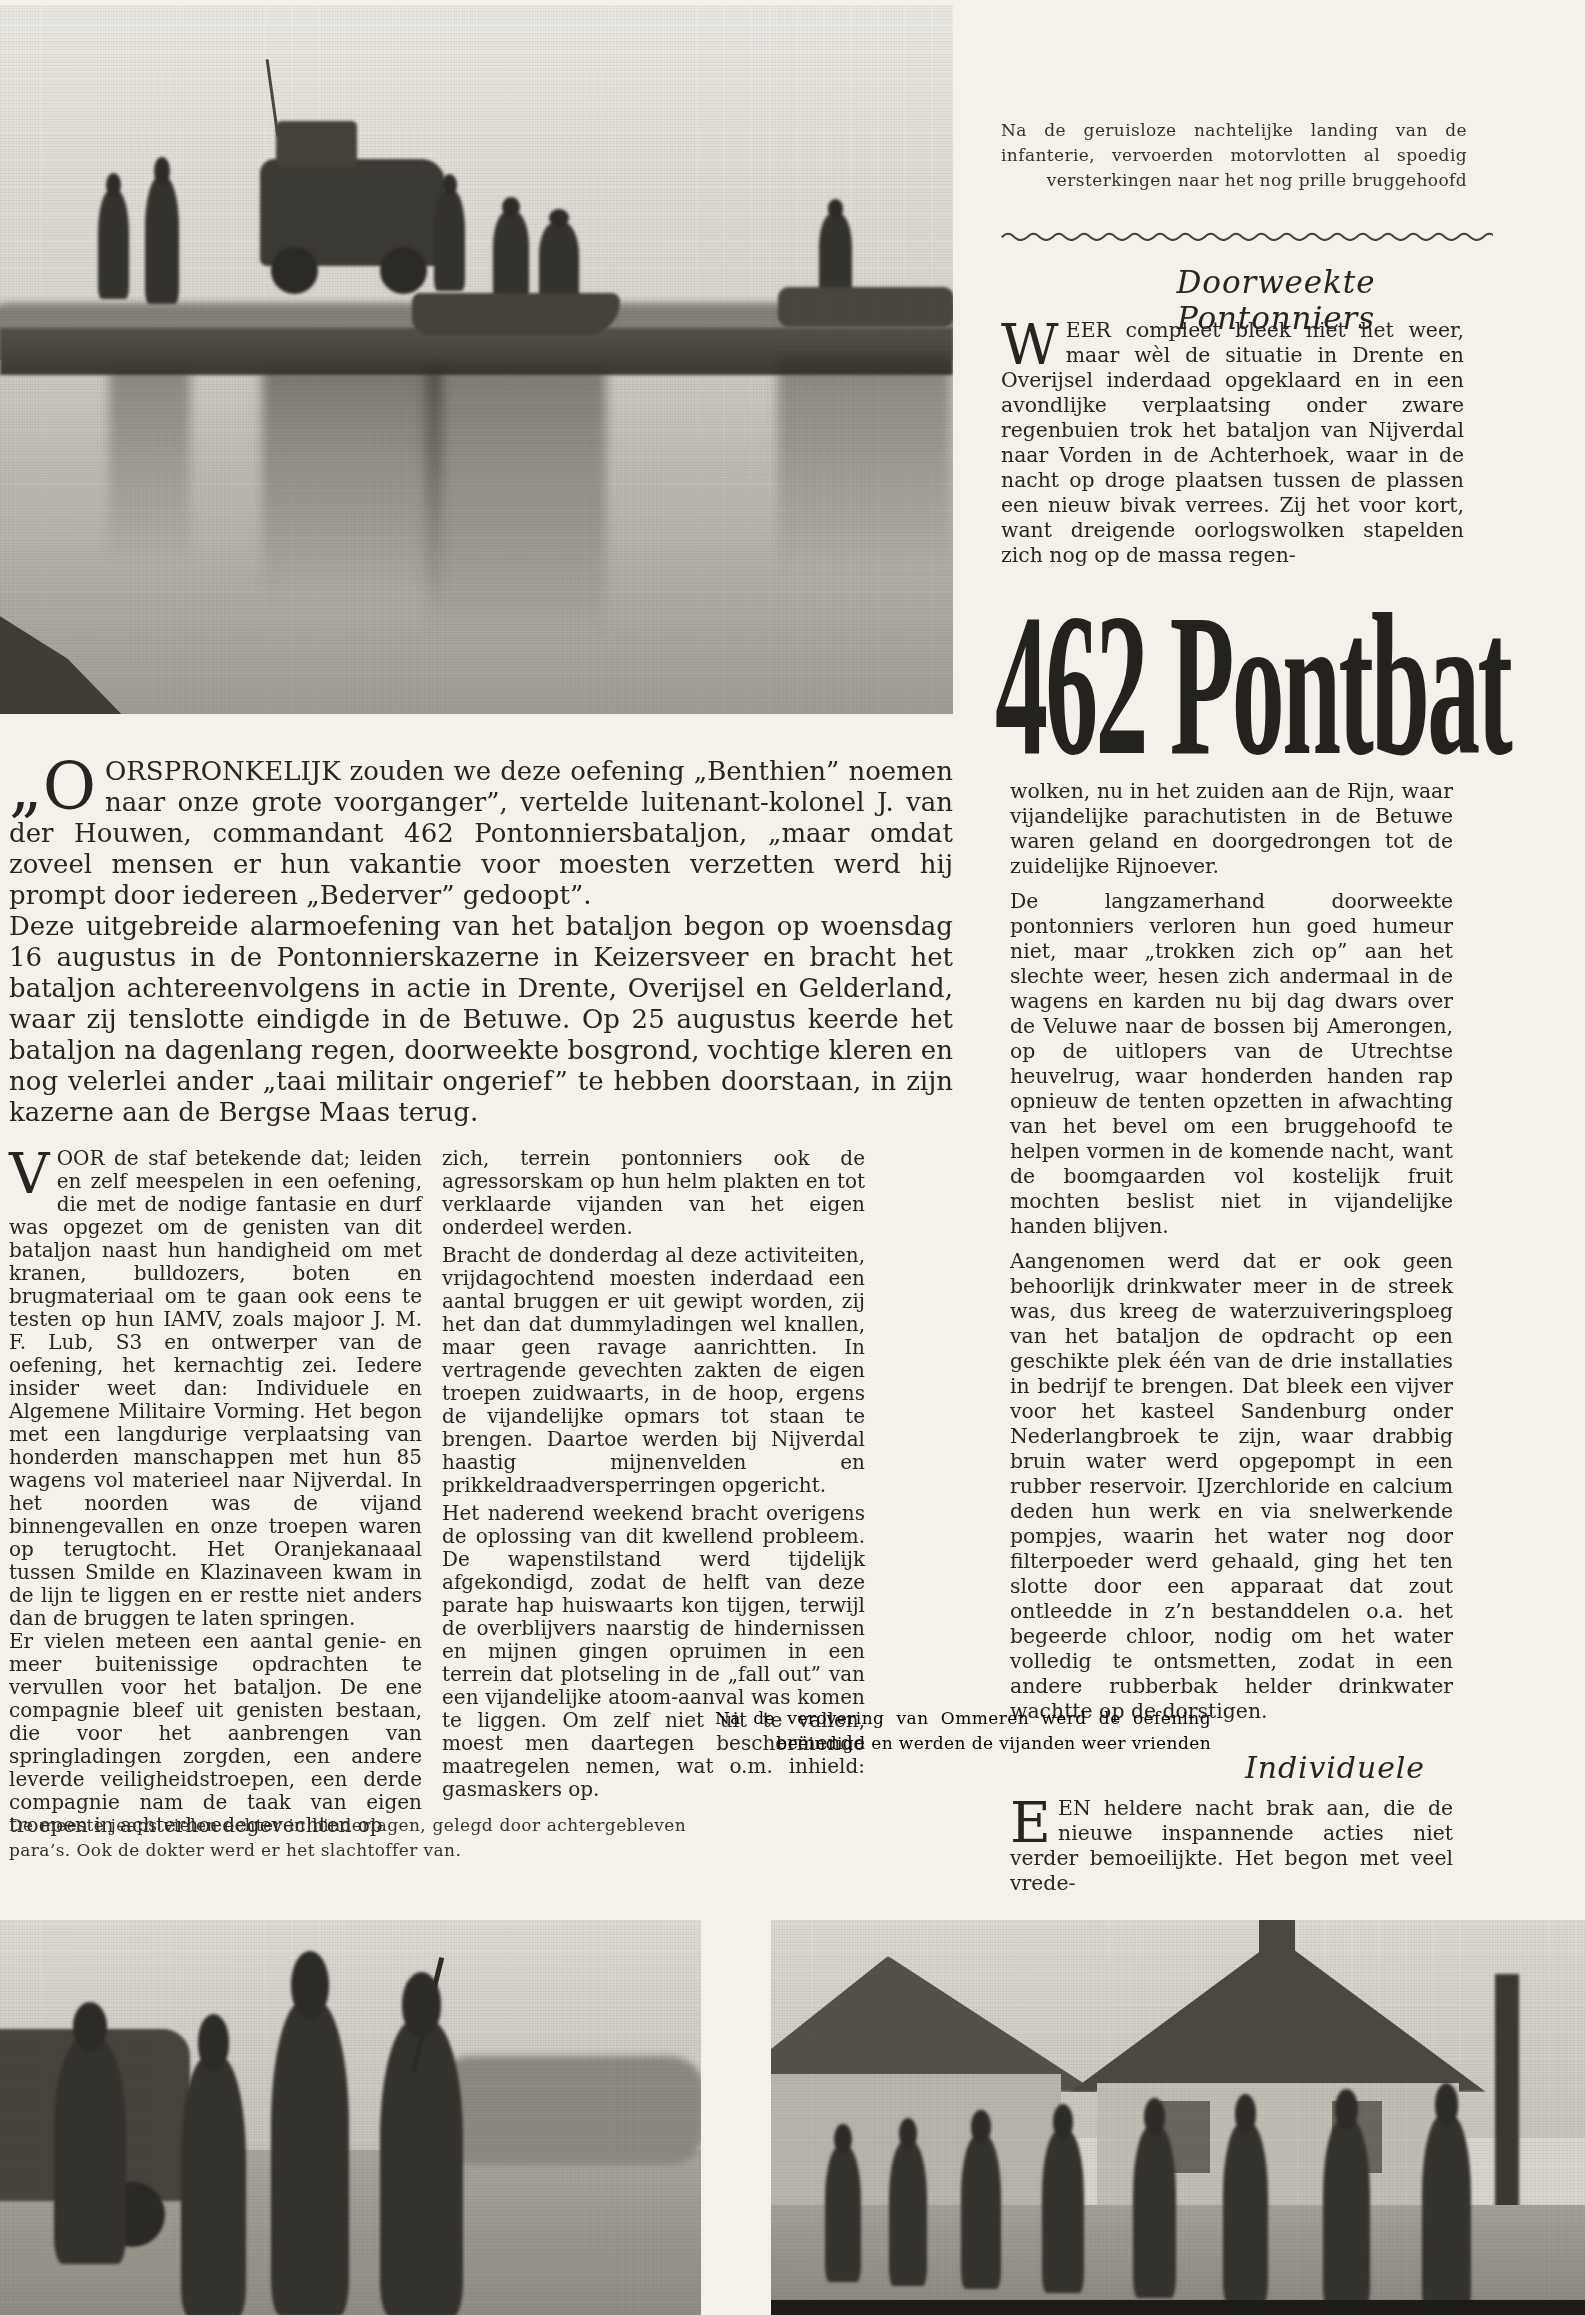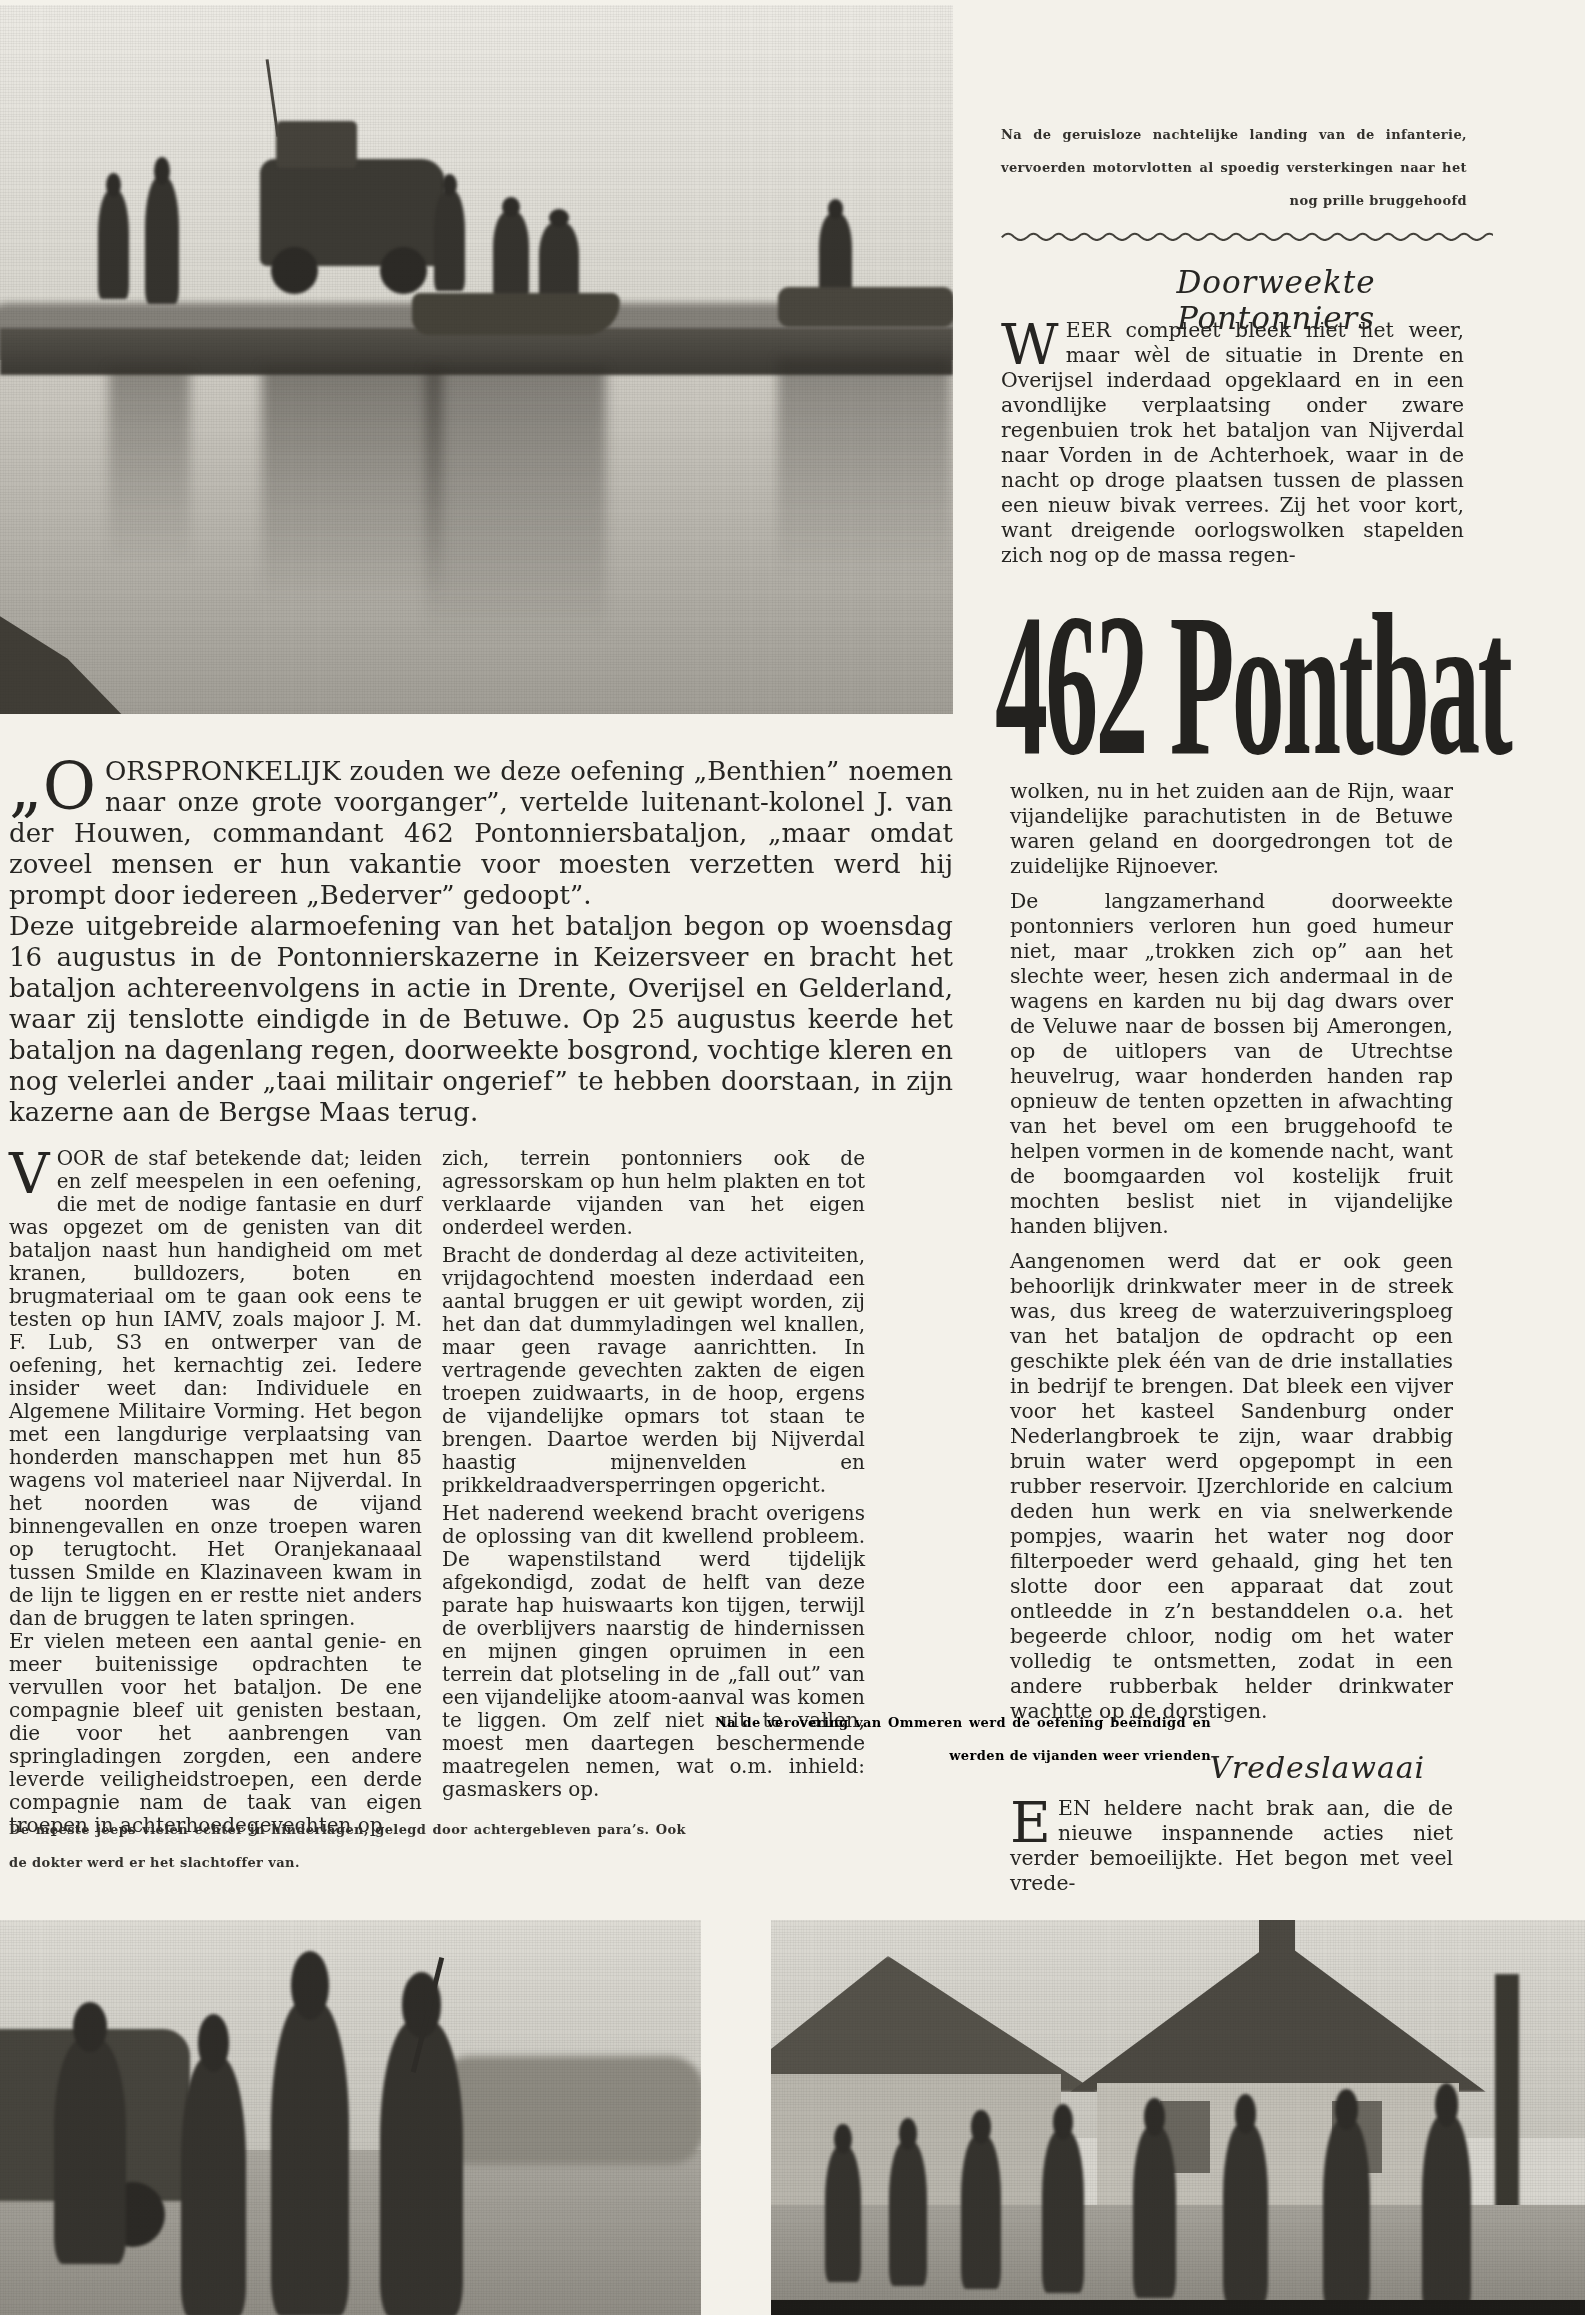--- a/index.html
+++ b/index.html
@@ -16,21 +16,21 @@
     background-image:repeating-linear-gradient(0deg,rgba(40,38,34,.05) 0 0.9px,transparent 0.9px 2.7px),
                      repeating-linear-gradient(90deg,rgba(40,38,34,.04) 0 0.9px,transparent 0.9px 2.7px);
   }
   .ph{position:absolute;}
   .blur2{filter:blur(1.8px);} .blur4{filter:blur(3.6px);} .blur6{filter:blur(5.4px);}
   .fig{position:absolute;background:#35332e;border-radius:40% 40% 12% 12%;filter:blur(1.4px);}
   .fig:before{content:"";position:absolute;top:-16%;left:26%;width:48%;height:22%;
     background:#2e2c28;border-radius:50%;}
   
   .tx{position:absolute;text-align:justify;}
-  .cap{font-weight:bold;font-size:13px;line-height:33px;letter-spacing:0.4px;}
+  .cap{font-weight:normal;font-size:17px;line-height:25px;letter-spacing:0.4px;}
   .cap-right-last{text-align:justify;-moz-text-align-last:right;text-align-last:right;}
   .ital-head{font-style:italic;font-size:31px;letter-spacing:0.9px;}
   .body-col{font-size:20px;line-height:23px;}
   .body-col p{margin:0;}
   .body-col p.gap{margin-top:5px;}
   .col3{font-size:20.4px;line-height:25px;}
   .col3 p{margin:10px;}
   .intro{font-size:26px;line-height:31px;}
   .intro p{margin:0;}
   .italic{}
@@ -105,21 +105,21 @@
   <div class="tx body-col" style="left:442px;top:1147px;width:423px;">
     <p>zich, terrein pontonniers ook de agressorskam op hun helm plakten en tot verklaarde vijanden van het eigen onderdeel werden.</p>
     <p class="gap">Bracht de donderdag al deze activiteiten, vrijdagochtend moesten inderdaad een aantal bruggen er uit gewipt worden, zij het dan dat dummyladingen wel knallen, maar geen ravage aanrichtten. In vertragende gevechten zakten de eigen troepen zuidwaarts, in de hoop, ergens de vijandelijke opmars tot staan te brengen. Daartoe werden bij Nijverdal haastig mijnenvelden en prikkeldraadversperringen opgericht.</p>
     <p class="gap">Het naderend weekend bracht overigens de oplossing van dit kwellend probleem. De wapenstilstand werd tijdelijk afgekondigd, zodat de helft van deze parate hap huiswaarts kon tijgen, terwijl de overblijvers naarstig de hindernissen en mijnen gingen opruimen in een terrein dat plotseling in de „fall out” van een vijandelijke atoom-aanval was komen te liggen. Om zelf niet uit te vallen, moest men daartegen beschermende maatregelen nemen, wat o.m. inhield: gasmaskers op.</p>
   </div>
 
   <div class="tx col3" style="left:1000px;top:769px;width:463px;">
     <p>wolken, nu in het zuiden aan de Rijn, waar vijandelijke parachutisten in de Betuwe waren geland en doorgedrongen tot de zuidelijke Rijnoever.</p>
     <p class="italic">De langzamerhand doorweekte pontonniers verloren hun goed humeur niet, maar „trokken zich op” aan het slechte weer, hesen zich andermaal in de wagens en karden nu bij dag dwars over de Veluwe naar de bossen bij Amerongen, op de uitlopers van de Utrechtse heuvelrug, waar honderden handen rap opnieuw de tenten opzetten in afwachting van het bevel om een bruggehoofd te helpen vormen in de komende nacht, want de boomgaarden vol kostelijk fruit mochten beslist niet in vijandelijke handen blijven.</p>
     <p>Aangenomen werd dat er ook geen behoorlijk drinkwater meer in de streek was, dus kreeg de waterzuiveringsploeg van het bataljon de opdracht op een geschikte plek één van de drie installaties in bedrijf te brengen. Dat bleek een vijver voor het kasteel Sandenburg onder Nederlangbroek te zijn, waar drabbig bruin water werd opgepompt in een rubber reservoir. IJzerchloride en calcium deden hun werk en via snelwerkende pompjes, waarin het water nog door filterpoeder werd gehaald, ging het ten slotte door een apparaat dat zout ontleedde in z’n bestanddelen o.a. het begeerde chloor, nodig om het water volledig te ontsmetten, zodat in een andere rubberbak helder drinkwater wachtte op de dorstigen.</p>
-    <div class="vred" style="margin:31px 0 16.3px 0;">Vredeslawaai</div>
+    <div class="vred" style="margin:31px 0 16.3px 0;">Individuele</div>
     <p><span class="dc">E</span><span>EN heldere nacht brak aan, die de nieuwe inspannende acties niet verder bemoeilijkte. Het begon met veel vrede-</span></p>
   </div>
 
   <div class="tx cap" style="left:9px;top:1813px;width:677px;color:#33312d;">De meeste jeeps vielen echter in hinderlagen, gelegd door achtergebleven para’s. Ook de dokter werd er het slachtoffer van.</div>
 
   <div class="tx cap cap-right-last" style="left:715px;top:1706px;width:496px;color:#000000;">Na de verovering van Ommeren werd de oefening beëindigd en werden de vijanden weer vrienden</div>
 
   <div class="photo" style="left:0;top:1920px;width:701px;height:396px;">
     <div class="ph" style="left:0;top:0;width:100%;height:60%;background:linear-gradient(#dedcd5,#c4c2ba);"></div>
     <div class="ph" style="left:0;top:58%;width:100%;height:42%;background:linear-gradient(#a9a69e,#8f8c84);"></div>

